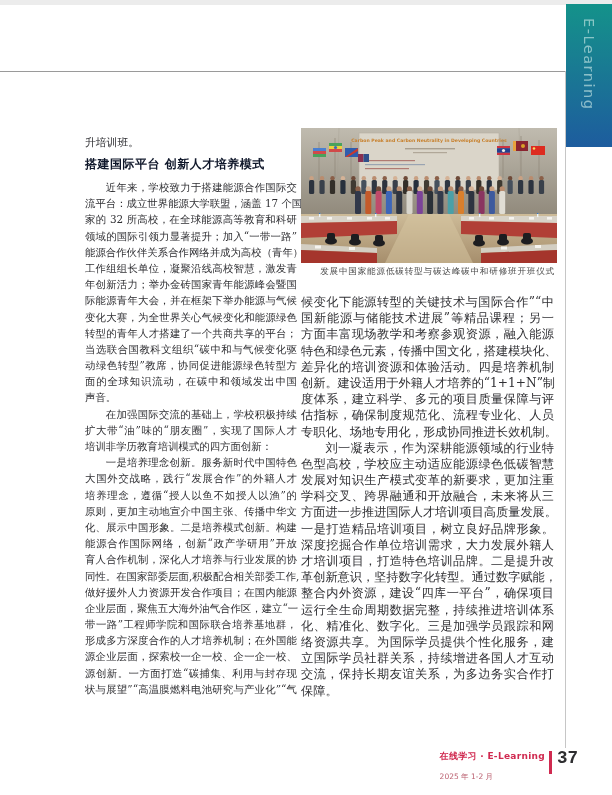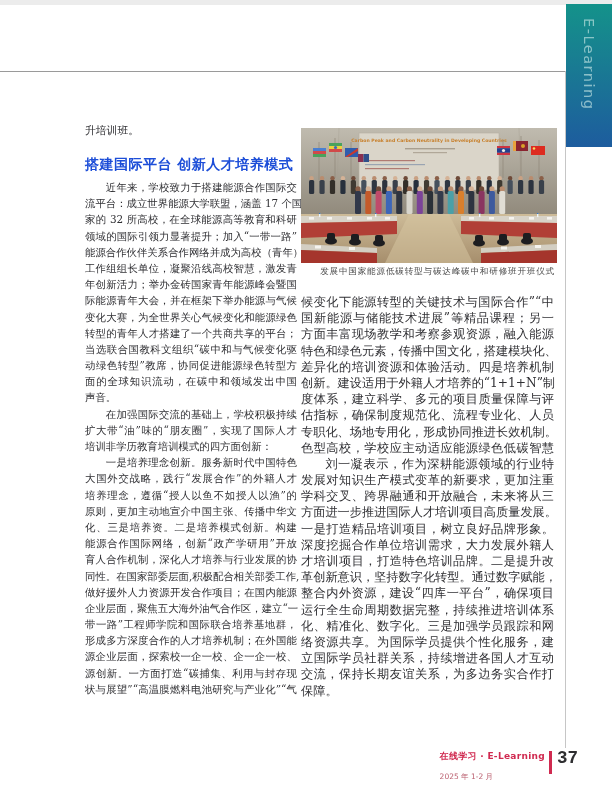--- a/index.html
+++ b/index.html
@@ -15,25 +15,25 @@
     position:absolute;left:566px;top:4px;width:46px;height:143px;
     background:linear-gradient(180deg,#14928a 0%,#197a93 45%,#1d5c9e 100%);
     display:flex;justify-content:center;
   }
   .side-tab-text{
     writing-mode:vertical-rl;text-orientation:sideways;
     font-family:"DejaVu Sans",sans-serif;font-size:14.5px;letter-spacing:1.5px;
     color:rgba(208,235,233,0.62);padding-top:14px;
   }
 
-  .leadin{position:absolute;left:85px;top:124px;width:212px;font-size:10.8px;line-height:14px;}
+  .leadin{position:absolute;left:85px;top:136px;width:212px;font-size:10.8px;line-height:14px;}
   .heading{
     position:absolute;left:85px;top:156px;width:230px;margin:0;
-    font-family:"DejaVu Sans",sans-serif;font-weight:bold;font-size:14px;
-    color:#1d4ed8;letter-spacing:0.5px;
+    font-family:"DejaVu Sans",sans-serif;font-weight:bold;font-size:12px;
+    color:#0f172a;letter-spacing:0.5px;
   }
 
   .col{position:absolute;}
   .col.left{left:85px;top:179px;width:212px;font-size:10.4px;}
   .col.right{left:301px;top:294px;width:253px;font-size:12.2px;}
   .tline{
     line-height:16.2px;height:16.2px;white-space:nowrap;
     text-align:justify;text-align-last:justify;text-justify:inter-character;
   }
   .tline.end{text-align-last:left;}
@@ -85,21 +85,21 @@
       <div class="tline">动绿色转型”教席，协同促进能源绿色转型方</div>
       <div class="tline">面的全球知识流动，在碳中和领域发出中国</div>
       <div class="tline end">声音。</div>
       <div class="tline ind">在加强国际交流的基础上，学校积极持续</div>
       <div class="tline">扩大带“油”味的“朋友圈”，实现了国际人才</div>
       <div class="tline end">培训非学历教育培训模式的四方面创新：</div>
       <div class="tline ind">一是培养理念创新。服务新时代中国特色</div>
       <div class="tline">大国外交战略，践行“发展合作”的外籍人才</div>
       <div class="tline">培养理念，遵循“授人以鱼不如授人以渔”的</div>
       <div class="tline">原则，更加主动地宣介中国主张、传播中华文</div>
-      <div class="tline">化、三是培养资。二是培养模式创新。构建</div>
+      <div class="tline">化、展示中国形象。二是培养模式创新。构建</div>
       <div class="tline">能源合作国际网络，创新“政产学研用”开放</div>
       <div class="tline">育人合作机制，深化人才培养与行业发展的协</div>
       <div class="tline">同性。在国家部委层面,积极配合相关部委工作,</div>
       <div class="tline">做好援外人力资源开发合作项目；在国内能源</div>
       <div class="tline">企业层面，聚焦五大海外油气合作区，建立“一</div>
       <div class="tline">带一路”工程师学院和国际联合培养基地群，</div>
       <div class="tline">形成多方深度合作的人才培养机制；在外国能</div>
       <div class="tline">源企业层面，探索校一企一校、企一企一校、</div>
       <div class="tline">源创新。一方面打造“碳捕集、利用与封存现</div>
       <div class="tline">状与展望”“高温膜燃料电池研究与产业化”“气</div>
@@ -292,22 +292,22 @@
   <div class="col right">
       <div class="tline">候变化下能源转型的关键技术与国际合作”“中</div>
       <div class="tline">国新能源与储能技术进展”等精品课程；另一</div>
       <div class="tline">方面丰富现场教学和考察参观资源，融入能源</div>
       <div class="tline">特色和绿色元素，传播中国文化，搭建模块化、</div>
       <div class="tline">差异化的培训资源和体验活动。四是培养机制</div>
       <div class="tline">创新。建设适用于外籍人才培养的“1+1+N”制</div>
       <div class="tline">度体系，建立科学、多元的项目质量保障与评</div>
       <div class="tline">估指标，确保制度规范化、流程专业化、人员</div>
       <div class="tline">专职化、场地专用化，形成协同推进长效机制。</div>
+      <div class="tline ind">刘一凝表示，作为深耕能源领域的行业特</div>
       <div class="tline">色型高校，学校应主动适应能源绿色低碳智慧</div>
-      <div class="tline ind">刘一凝表示，作为深耕能源领域的行业特</div>
       <div class="tline">发展对知识生产模式变革的新要求，更加注重</div>
       <div class="tline">学科交叉、跨界融通和开放融合，未来将从三</div>
       <div class="tline">方面进一步推进国际人才培训项目高质量发展。</div>
       <div class="tline">一是打造精品培训项目，树立良好品牌形象。</div>
       <div class="tline">深度挖掘合作单位培训需求，大力发展外籍人</div>
       <div class="tline">才培训项目，打造特色培训品牌。二是提升改</div>
       <div class="tline">革创新意识，坚持数字化转型。通过数字赋能，</div>
       <div class="tline">整合内外资源，建设“四库一平台”，确保项目</div>
       <div class="tline">运行全生命周期数据完整，持续推进培训体系</div>
       <div class="tline">化、精准化、数字化。三是加强学员跟踪和网</div>

